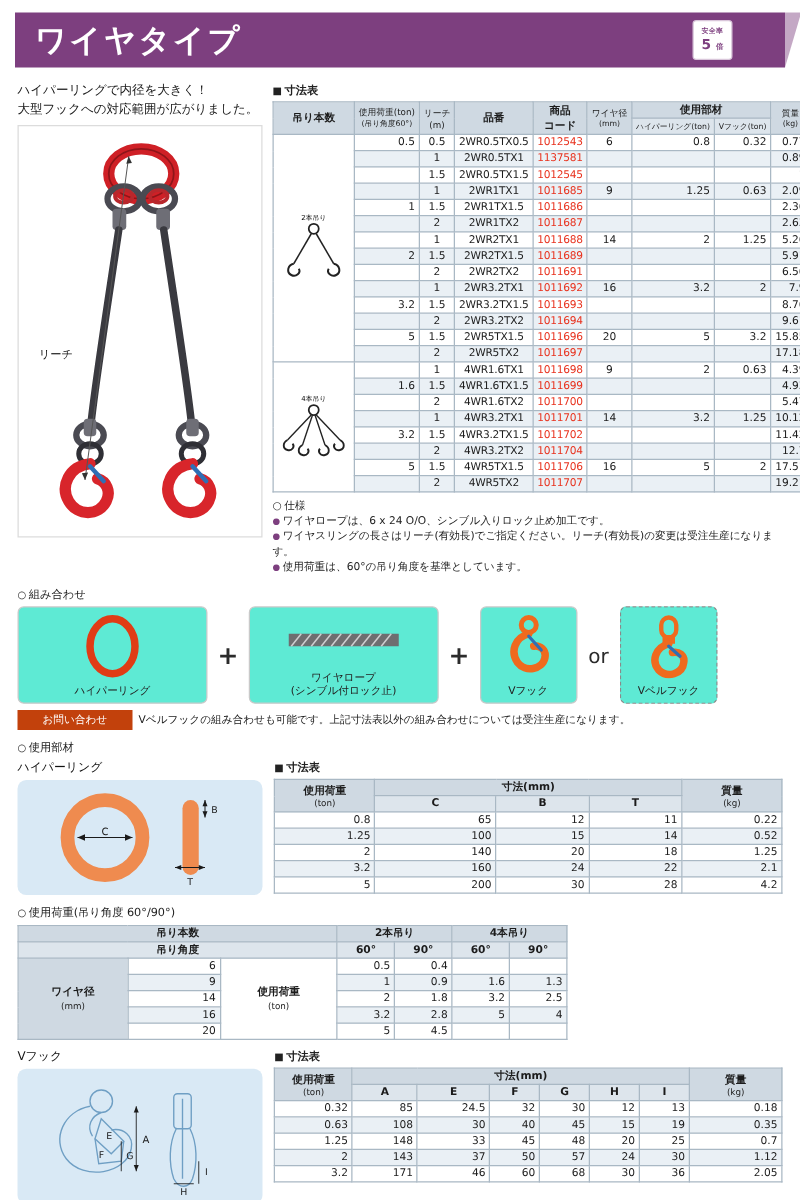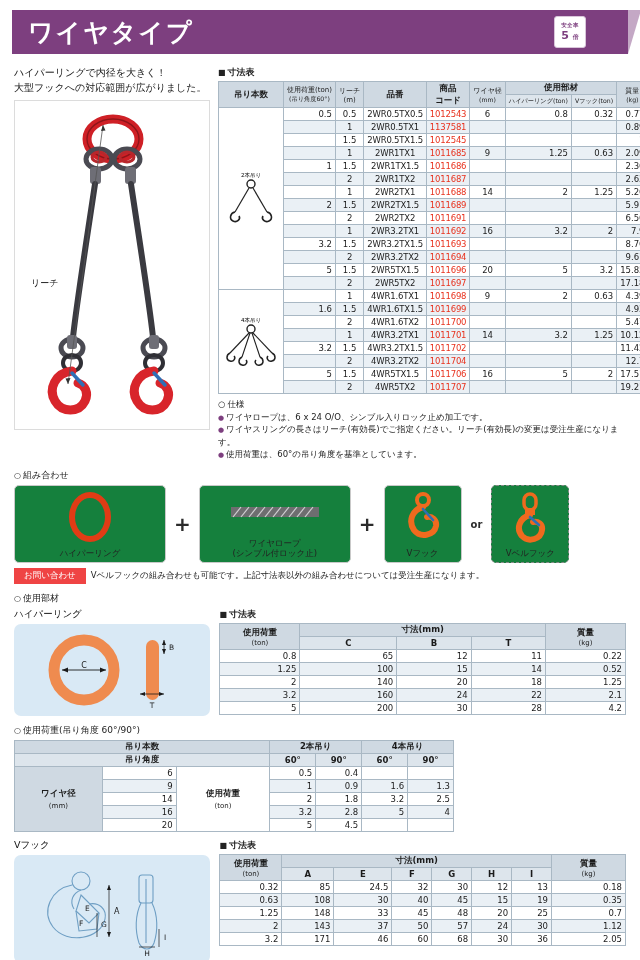--- a/index.html
+++ b/index.html
@@ -101,38 +101,38 @@
   .notes .n-head { font-size: 8.5px; }
   .notes .n-head::before { content: "○"; margin-right: 2px; }
   .notes .n-item { font-size: 8.5px; line-height: 1.45; }
   .notes .n-item::before { content: "●"; color: #7d3f7f; margin-right: 2px; font-size: 7px; }
 
   
   .combi-wrap { padding: 0 14px; margin-top: 9px; }
   .combi-row { display: flex; align-items: stretch; gap: 5px; }
   .combi-card {
     border: 1px solid #c9c9c9; border-radius: 5px;
-    background: #15803d; position: relative;
+    background: #5eead4; position: relative;
     display: flex; flex-direction: column; align-items: center; justify-content: flex-end;
     padding-bottom: 4px;
   }
   .combi-card.dashed { border: 1px dashed #8a8a8a; }
   .c1 { width: 152px; height: 78px; }
   .c2 { width: 152px; height: 78px; }
   .c3 { width: 78px; height: 78px; }
   .c4 { width: 78px; height: 78px; }
   .plus { align-self: center; font-size: 20px; color: #2b2b2b; font-weight: bold; padding: 0 3px; }
-  .orlbl { align-self: center; font-size: 10px; color: #2b2b2b; padding: 0 4px; font-weight: bold;}
+  .orlbl { align-self: center; font-size: 16px; color: #2b2b2b; padding: 0 4px; font-weight: normal;}
   .combi-cap { font-size: 8.5px; text-align: center; line-height: 1.2; }
   .combi-art { flex: 1; display: flex; align-items: center; justify-content: center; width: 100%; }
 
   .inquiry-row { display: flex; align-items: center; margin-top: 5px; gap: 5px; }
   .inquiry-tag {
-    background: #ef4444; color: #fff; font-size: 8.5px;
-    padding: 2px 10px; white-space: nowrap;
+    background: #c2410c; color: #fff; font-size: 8.5px;
+    padding: 2px 20px; white-space: nowrap;
   }
   .inquiry-text { font-size: 8.5px; color: #1b1b1b; }
 
   
   .parts-wrap { padding: 0 14px; margin-top: 8px; }
   .parts-row { display: flex; gap: 8px; align-items: flex-start; }
   .parts-left { width: 200px; }
   .parts-right { width: 412px; }
   .part-title { font-size: 9.5px; margin-bottom: 3px; color: #111; }
   .art-box {

